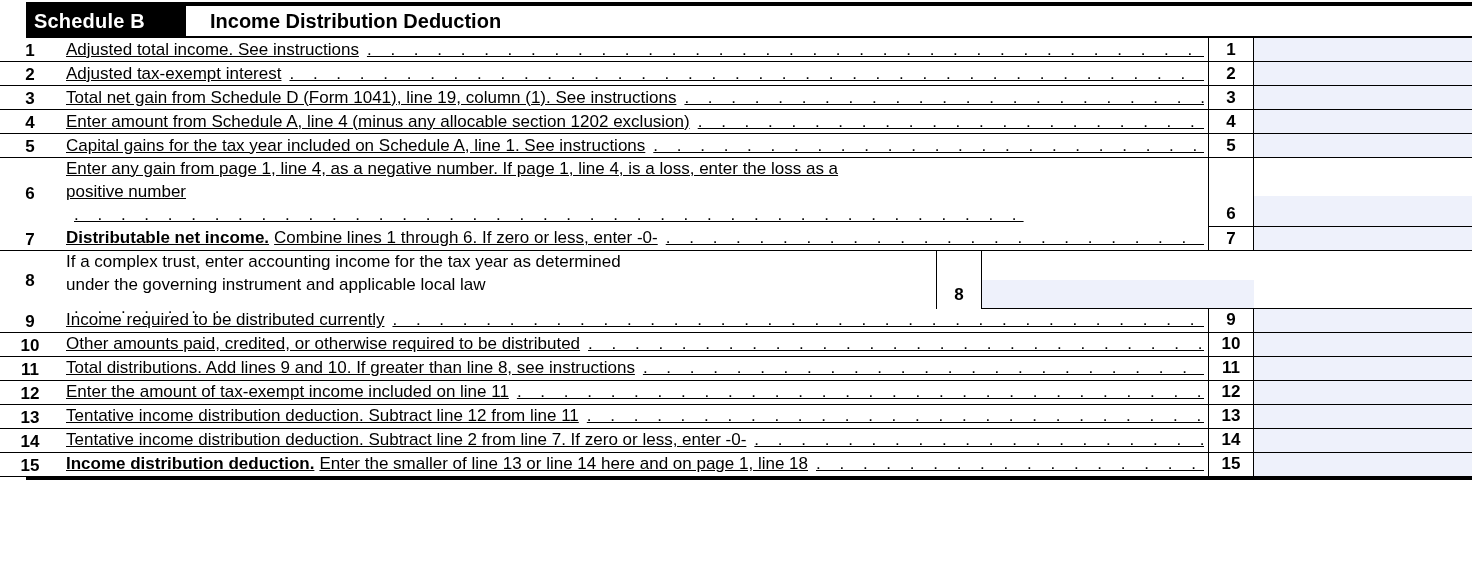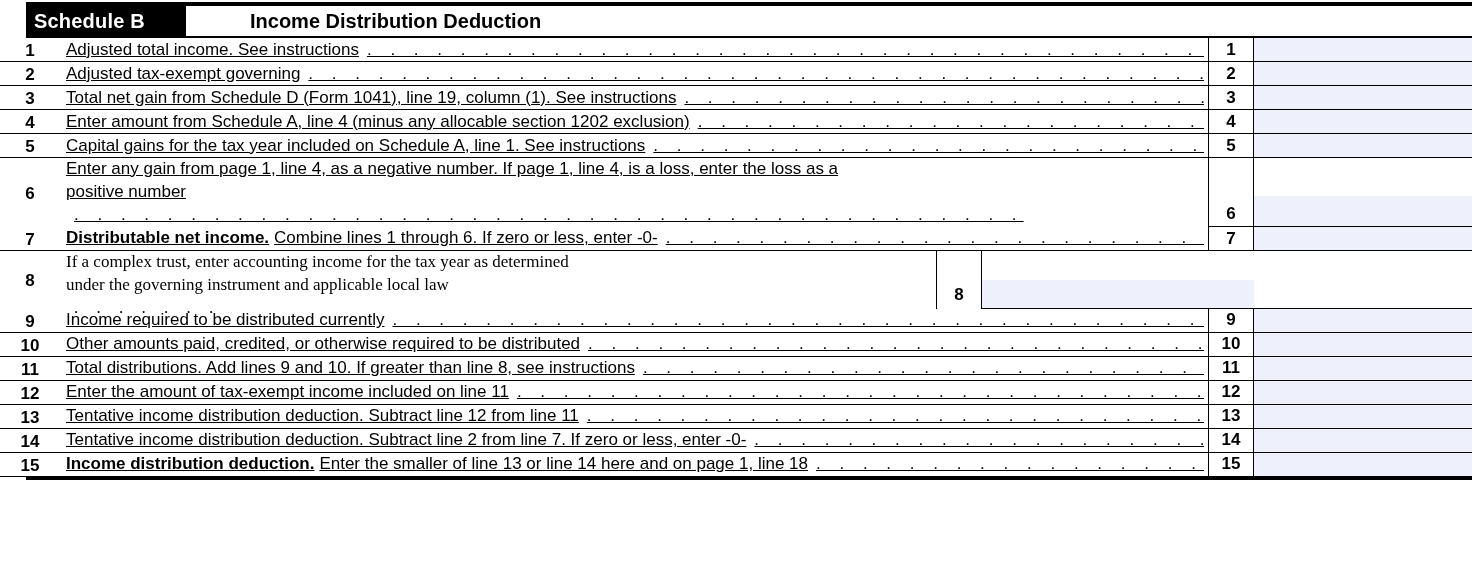--- a/index.html
+++ b/index.html
@@ -41,21 +41,20 @@
     align-items: center;
     letter-spacing: 0.2px;
     min-width: 140px;
   }
   .sched-title {
     font-weight: bold;
     font-size: 20px;
     display: flex;
     align-items: center;
     padding-left: 24px;
-    margin-left: 40px;
   }
 
   
   table.lines {
     border-collapse: collapse;
     width: 1472px;
     margin-left: 0;
     table-layout: fixed;
   }
   table.lines td {
@@ -139,21 +138,20 @@
   }
   .l8-flex {
     display: flex;
     align-items: stretch;
   }
   .l8-text {
     width: 870px;
     text-align: justify;
     padding-right: 6px;
     box-sizing: border-box;
-    font-family: Liberation Serif, serif;
   }
   .l8-text .just {
     text-align: justify;
     text-align-last: left;
   }
   .l8-lbl {
     width: 46px;
     border-left: 1px solid #000;
     border-right: 1px solid #000;
     font-weight: bold;
@@ -205,21 +203,21 @@
         </div>
       </td>
       <td class="c-lbl">1</td>
       <td class="c-amt"></td>
     </tr>
 
     <tr class="rowline">
       <td class="c-num">2</td>
       <td class="c-desc">
         <div class="desc-inner">
-          <span class="txt">Adjusted tax-exempt governing</span>
+          <span class="txt">Adjusted tax-exempt interest</span>
           <span class="leader">. . . . . . . . . . . . . . . . . . . . . . . . . . . . . . . . . . . . . . . . .</span>
         </div>
       </td>
       <td class="c-lbl">2</td>
       <td class="c-amt"></td>
     </tr>
 
     <tr class="rowline">
       <td class="c-num">3</td>
       <td class="c-desc">

